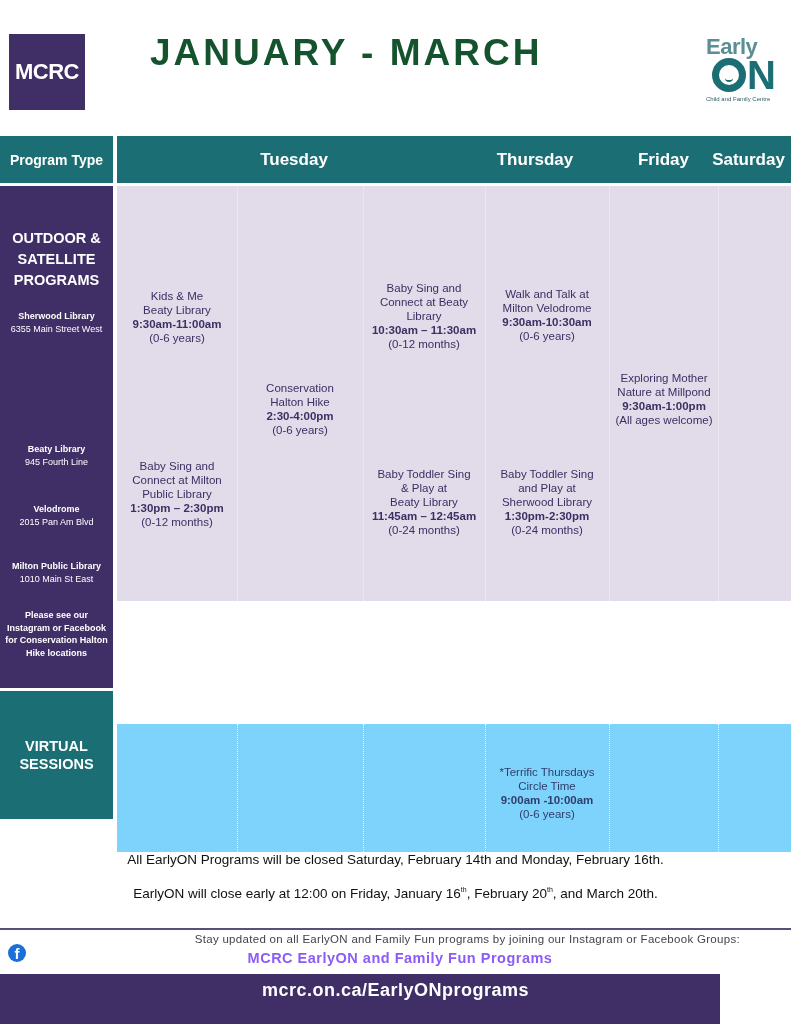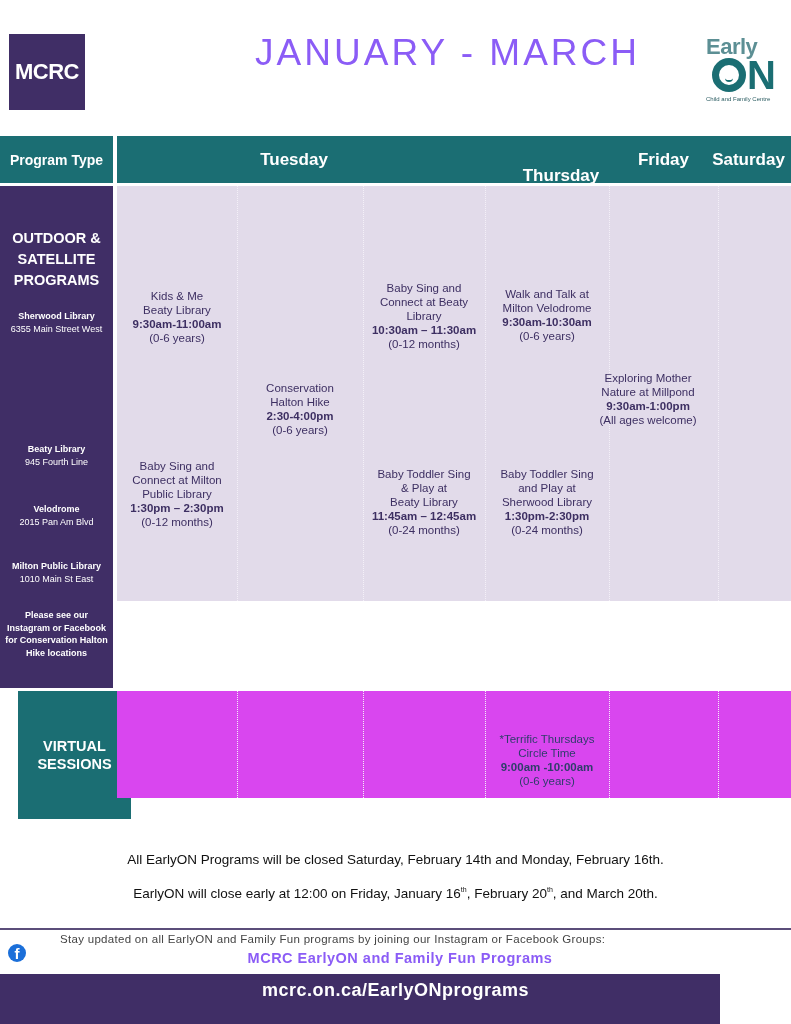--- a/index.html
+++ b/index.html
@@ -2,22 +2,22 @@
 <html><head>
 <meta charset="utf-8">
 <style>
   * { box-sizing: border-box; margin: 0; padding: 0; }
   html, body { width: 791px; height: 1024px; background: #ffffff; overflow: hidden; }
   body { font-family: "Liberation Sans", sans-serif; position: relative; }
 
   .header { position: absolute; left: 0; top: 0; width: 791px; height: 136px; }
   .mcrc-logo { position: absolute; left: 9px; top: 34px; width: 76px; height: 76px; background: #402e66; color: #fff;
     font-weight: bold; font-size: 22px; display: flex; align-items: center; justify-content: center; letter-spacing: -0.5px; }
-  .title { position: absolute; left: 150px; top: 30px; width: 490px; text-align: right; color: #8b5cf6;
-    font-weight: normal; font-size: 37px; letter-spacing: 3px; line-height: 46px; }
+  .title { position: absolute; left: 150px; top: 30px; width: 490px; text-align: left; color: #14532d;
+    font-weight: bold; font-size: 37px; letter-spacing: 3px; line-height: 46px; }
   .earlyon-logo { position: absolute; left: 706px; top: 36px; width: 76px; height: 78px; text-align: left; }
   .earlyon-logo .early { color: #5c8f94; font-weight: bold; font-size: 22px; line-height: 22px; letter-spacing: -0.5px; }
   .earlyon-logo .on { color: #1b6e73; font-weight: bold; font-size: 38px; line-height: 34px; display: flex; justify-content: center; align-items: center; }
   .earlyon-logo .o-face { display: inline-block; width: 34px; height: 34px; border: 7px solid #1b6e73; border-radius: 50%; position: relative; }
   .earlyon-logo .o-face::before { content: ""; position: absolute; left: 6px; top: 11px; width: 8px; height: 4px; border-bottom: 2px solid #1b6e73; border-radius: 0 0 6px 6px; }
   .earlyon-logo .n { font-size: 40px; line-height: 34px; margin-left: 1px; }
   .earlyon-logo .sub { color: #2c5d62; font-size: 6px; line-height: 10px; margin-top: 2px; }
 
   .hdr-row { position: absolute; top: 136px; left: 0; width: 695px; height: 47px; }
   .hdr-prog { position: absolute; left: 0; top: 0; width: 113px; height: 47px; background: #1b6e73; color: #fff;
@@ -31,32 +31,32 @@
   .loc { position: absolute; left: 0; width: 113px; font-size: 9px; line-height: 13px; }
   .loc b { font-weight: bold; display: block; }
   .loc-note { position: absolute; left: 4px; width: 105px; font-size: 9px; line-height: 12.5px; font-weight: bold; }
 
   .outdoor-grid { position: absolute; left: 117px; top: 186px; width: 674px; height: 415px; background: #e2dbea; }
   .vline { position: absolute; top: 0; width: 1px; height: 100%; border-left: 1px dotted #f4f0f8; }
   .evt { position: absolute; text-align: center; color: #3d2f62; font-size: 11.5px; line-height: 14px; }
   .evt .time { font-weight: bold; }
 
   .virtual-label { position: absolute; left: 0; top: 691px; width: 113px; height: 128px; background: #1b6e73; color: #fff;
-    font-weight: bold; font-size: 14.5px; line-height: 18px; display: flex; align-items: center; justify-content: center; text-align: center; margin-left: 18px; }
-  .virtual-grid { position: absolute; left: 117px; top: 691px; width: 674px; height: 107px; background: #d946ef; }
+    font-weight: bold; font-size: 14.5px; line-height: 18px; display: flex; align-items: center; justify-content: center; text-align: center; }
+  .virtual-grid { position: absolute; left: 117px; top: 724px; width: 674px; height: 128px; background: #7dd3fc; }
   .virtual-grid .evt { color: #2f3d6b; }
 
   .notices { position: absolute; left: 0; top: 845px; width: 791px; text-align: center; color: #111; font-size: 13.5px; line-height: 30px; }
   .notices sup { font-size: 7px; }
 
   .divider { position: absolute; left: 0; top: 928px; width: 791px; height: 2px; background: #5b4e7a; }
   .social { position: absolute; left: 0; top: 930px; width: 791px; height: 44px; }
   .fb-icon { position: absolute; left: 8px; top: 14px; width: 18px; height: 18px; border-radius: 50%; background: #1b6fd9; color: #fff;
     font-weight: bold; font-size: 15px; line-height: 20px; text-align: center; font-family: "Liberation Sans", sans-serif; }
-  .social-line1 { position: absolute; left: 60px; top: 3px; width: 680px; text-align: left; color: #444; font-size: 11.5px; letter-spacing: 0.3px; }
+  .social-line1 { position: absolute; left: 60px; top: 3px; width: 680px; text-align: right; color: #444; font-size: 11.5px; letter-spacing: 0.3px; }
   .social-line2 { position: absolute; left: 60px; top: 20px; width: 680px; text-align: center; color: #8b5cf6; font-size: 14.5px; font-weight: bold; letter-spacing: 0.5px; }
   .footer { position: absolute; left: 0; top: 974px; width: 720px; height: 50px; background: #402e66; }
   .footer-url { position: absolute; left: 0; top: 6px; width: 791px; text-align: center; color: #fff; font-weight: bold; font-size: 18px; letter-spacing: 0.5px; }
 </style>
 </head>
 <body>
 
 <div class="header">
   <div class="mcrc-logo">
       <span>MCRC</span>
@@ -72,21 +72,21 @@
       </div>
     <div class="sub">Child and Family Centre</div>
   </div>
 </div>
 
 <div class="hdr-row">
   <div class="hdr-prog">Program Type</div>
   <div class="hdr-days">
     <div class="hdr-day" style="left:120px;width:114px;">Tuesday</div>
     <div class="hdr-day" style="left:251px;width:112px;margin-top:32px;">Wednesday</div>
-    <div class="hdr-day" style="left:382px;width:124px;margin-top:16px;">Thursday</div>
+    <div class="hdr-day" style="left:356px;width:124px;">Thursday</div>
     <div class="hdr-day" style="left:492px;width:109px;">Friday</div>
     <div class="hdr-day" style="left:591px;width:81px;">Saturday</div>
   </div>
 </div>
 
 <div class="outdoor-label">
   <div class="outdoor-title">OUTDOOR &amp; SATELLITE PROGRAMS</div>
   <div class="loc" style="top:124px;"><b>Sherwood Library</b><span>6355 Main Street West</span></div>
   <div class="loc" style="top:257px;"><b>Beaty Library</b><span>945 Fourth Line</span></div>
   <div class="loc" style="top:317px;"><b>Velodrome</b><span>2015 Pan Am Blvd</span></div>
@@ -140,21 +140,21 @@
     <div class="time">9:30am-10:30am</div>
     <div>(0-6 years)</div>
   </div>
   <div class="evt" style="left:368px;top:281px;width:124px;">
     <div>Baby Toddler Sing</div>
     <div>and Play at</div>
     <div>Sherwood Library</div>
     <div class="time">1:30pm-2:30pm</div>
     <div>(0-24 months)</div>
   </div>
-  <div class="evt" style="left:474px;top:185px;width:114px;">
+  <div class="evt" style="left:490px;top:185px;width:114px;">
     <div>Exploring Mother</div>
     <div>Nature at Millpond</div>
     <div class="time">9:30am-1:00pm</div>
     <div>(All ages welcome)</div>
   </div>
 </div>
 
 <div class="virtual-label">
     <span style="width:90px;">VIRTUAL SESSIONS</span>
   </div>

